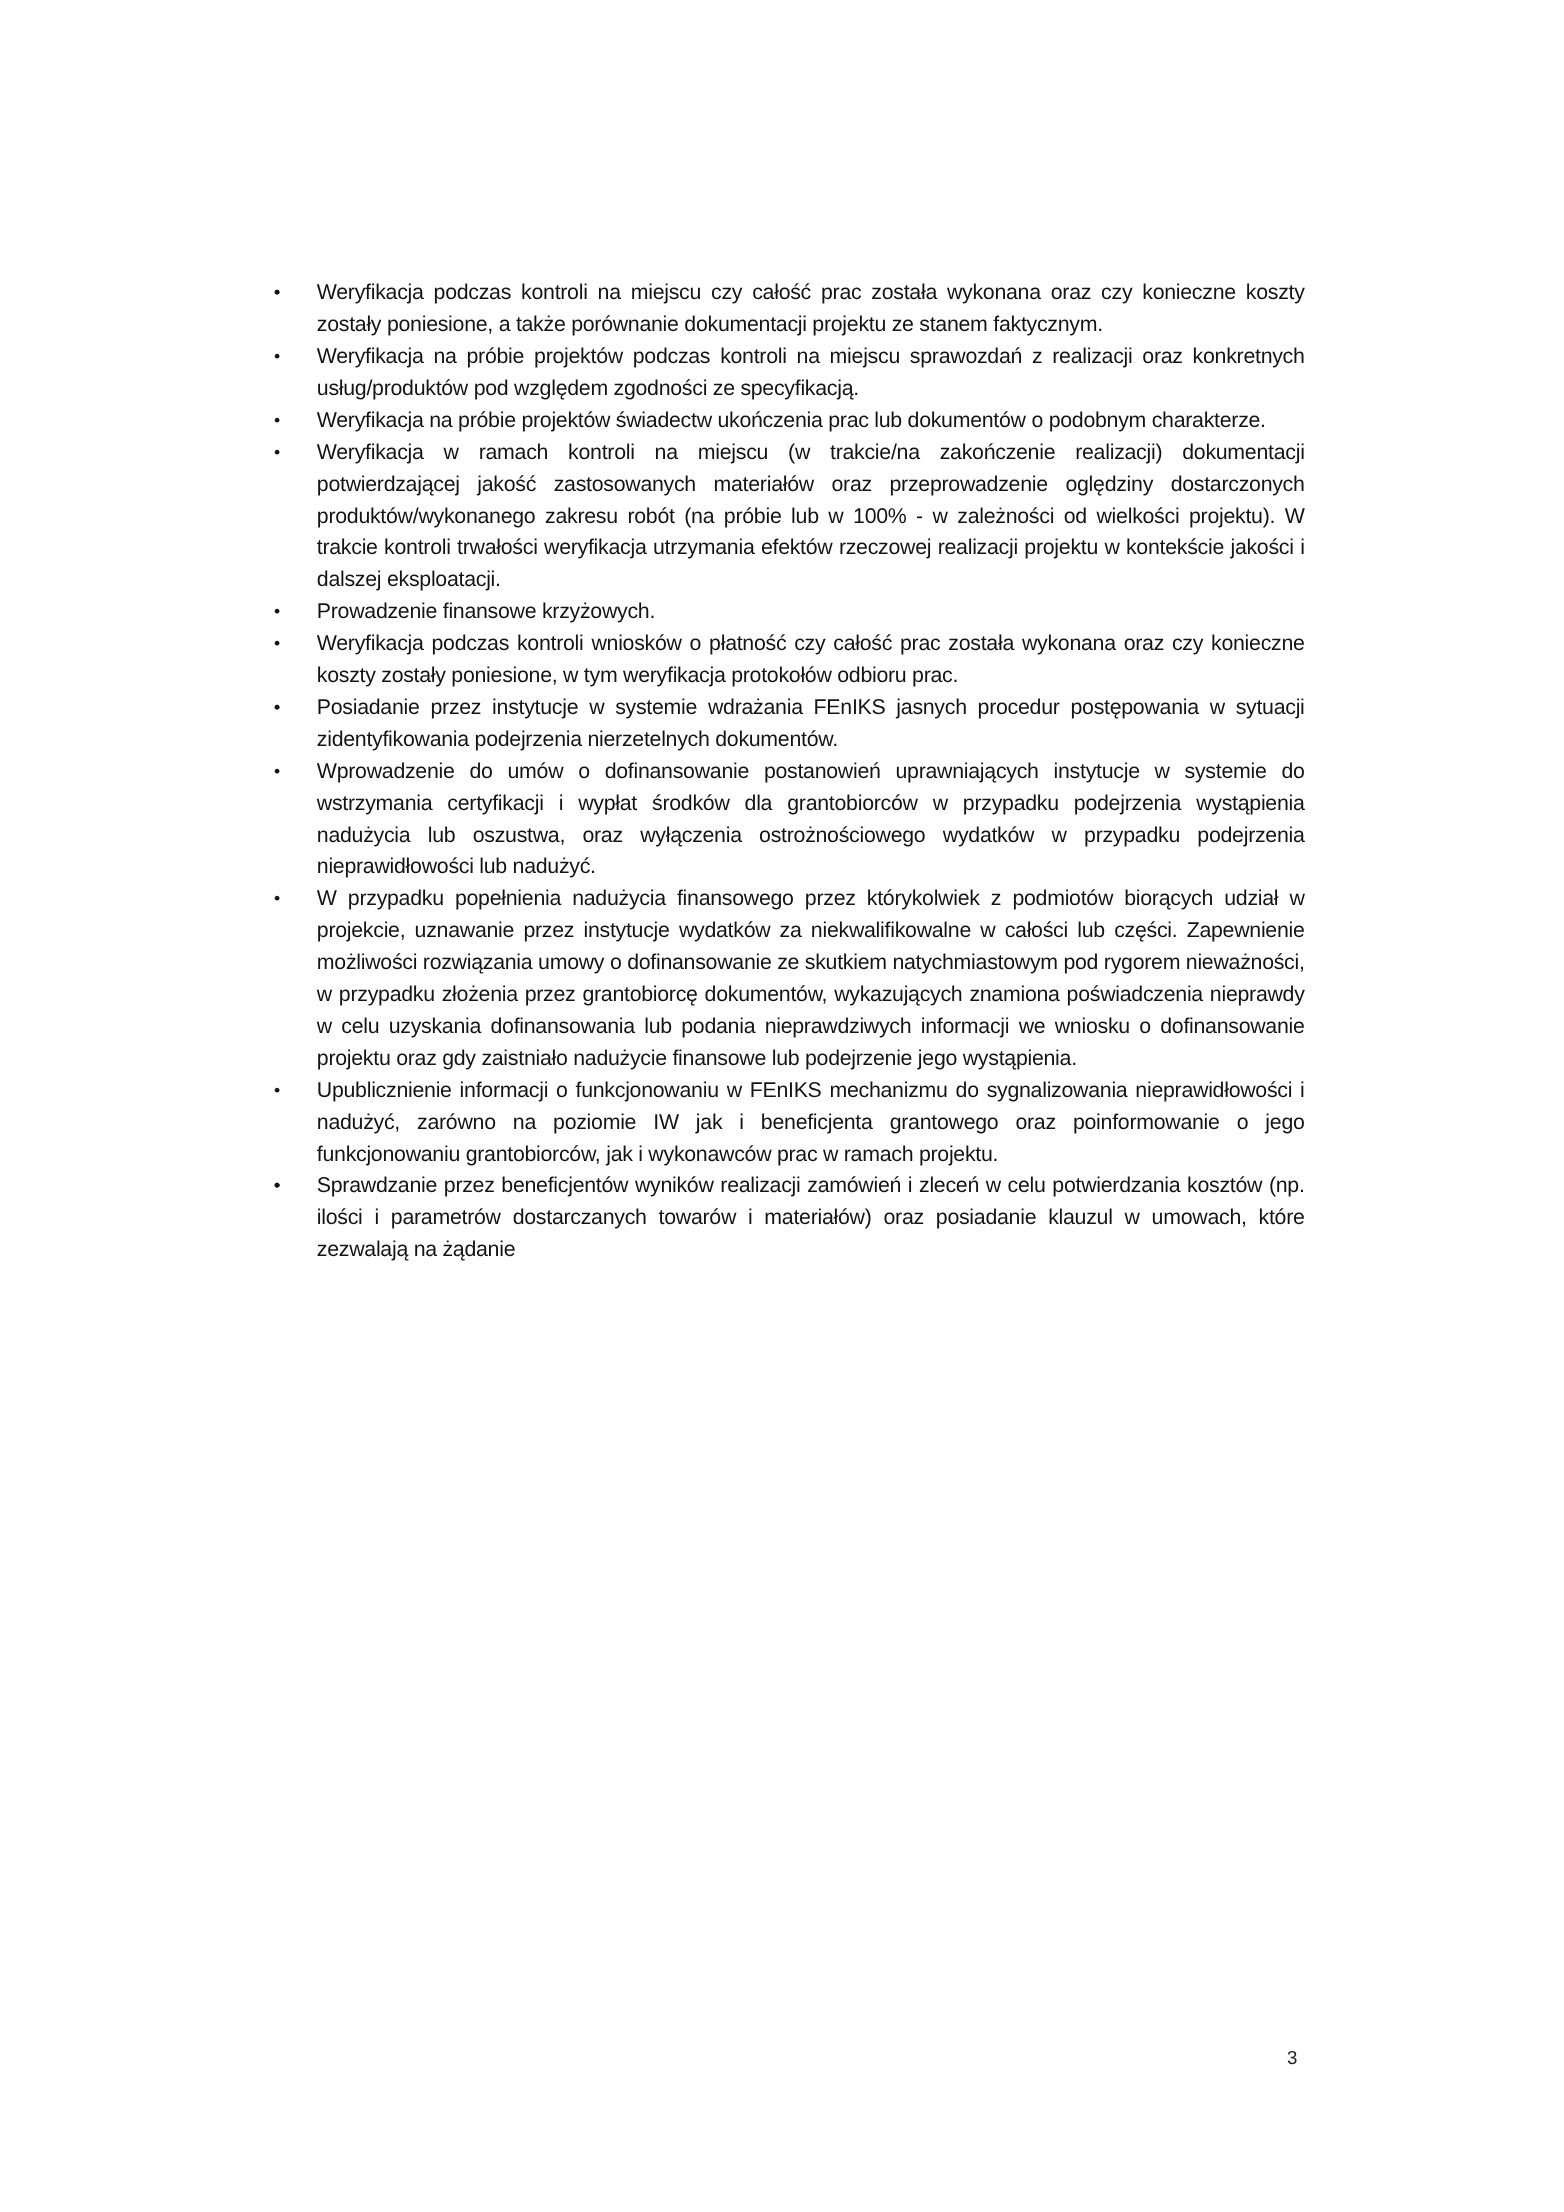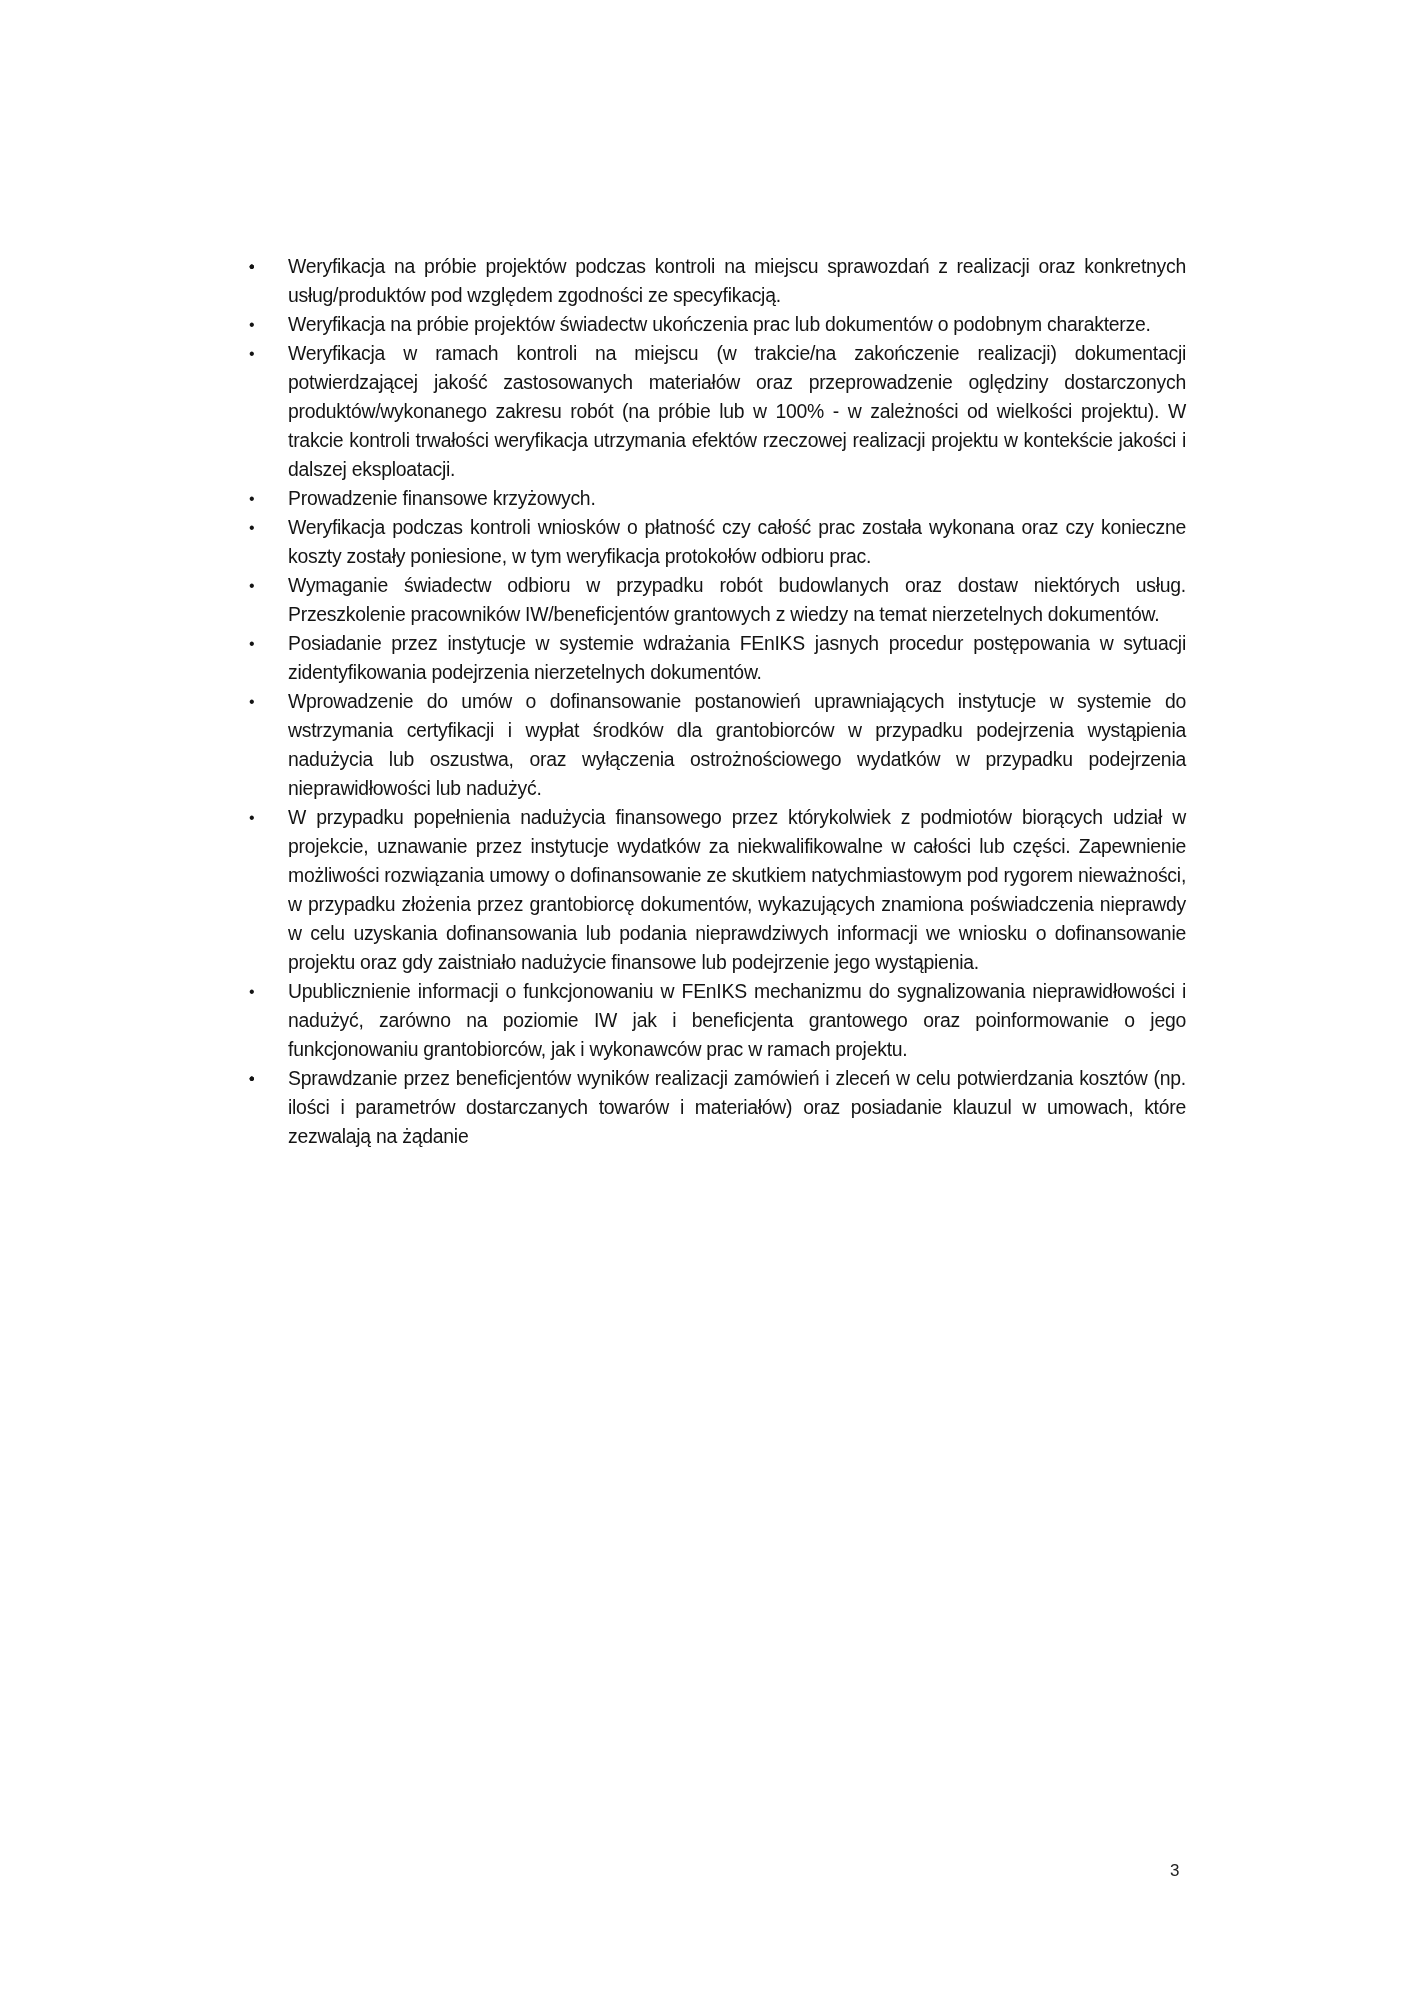--- a/index.html
+++ b/index.html
@@ -22,27 +22,27 @@
   <div class="content">
 
     <ul class="bullets">
       <li>
         <span class="bullet">•</span>
       </li>
     </ul>
 
 
     <ul class="bullets list-b">
-      <li><span class="bullet">•</span></li>
+      <li><span class="bullet">•</span><span>Weryfikacja podczas kontroli na miejscu czy całość prac została wykonana oraz czy konieczne koszty zostały poniesione, a także porównanie dokumentacji projektu ze stanem faktycznym.</span></li>
       <li><span class="bullet">•</span><span>Weryfikacja na próbie projektów podczas kontroli na miejscu sprawozdań z realizacji oraz konkretnych usług/produktów pod względem zgodności ze specyfikacją.</span></li>
       <li><span class="bullet">•</span><span>Weryfikacja na próbie projektów świadectw ukończenia prac lub dokumentów o podobnym charakterze.</span></li>
       <li><span class="bullet">•</span><span>Weryfikacja w ramach kontroli na miejscu (w trakcie/na zakończenie realizacji) dokumentacji potwierdzającej jakość zastosowanych materiałów oraz przeprowadzenie oględziny dostarczonych produktów/wykonanego zakresu robót (na próbie lub w 100% - w zależności od wielkości projektu). W trakcie kontroli trwałości weryfikacja utrzymania efektów rzeczowej realizacji projektu w kontekście jakości i dalszej eksploatacji.</span></li>
       <li><span class="bullet">•</span><span>Prowadzenie finansowe krzyżowych.</span></li>
       <li><span class="bullet">•</span><span>Weryfikacja podczas kontroli wniosków o płatność czy całość prac została wykonana oraz czy konieczne koszty zostały poniesione, w tym weryfikacja protokołów odbioru prac.</span></li>
-      <li><span class="bullet">•</span><span>Wymaganie świadectw odbioru w przypadku robót budowlanych oraz dostaw niektórych usług. Przeszkolenie pracowników IW/beneficjentów grantowych z wiedzy na temat nierzetelnych dokumentów.</span></li>
+      <li><span class="bullet">•</span></li>
       <li><span class="bullet">•</span><span>Posiadanie przez instytucje w systemie wdrażania FEnIKS jasnych procedur postępowania w sytuacji zidentyfikowania podejrzenia nierzetelnych dokumentów.</span></li>
       <li><span class="bullet">•</span><span>Wprowadzenie do umów o dofinansowanie postanowień uprawniających instytucje w systemie do wstrzymania certyfikacji i wypłat środków dla grantobiorców w przypadku podejrzenia wystąpienia nadużycia lub oszustwa, oraz wyłączenia ostrożnościowego wydatków w przypadku podejrzenia nieprawidłowości lub nadużyć.</span></li>
       <li><span class="bullet">•</span><span>W przypadku popełnienia nadużycia finansowego przez którykolwiek z podmiotów biorących udział w projekcie, uznawanie przez instytucje wydatków za niekwalifikowalne w całości lub części. Zapewnienie możliwości rozwiązania umowy o dofinansowanie ze skutkiem natychmiastowym pod rygorem nieważności, w przypadku złożenia przez grantobiorcę dokumentów, wykazujących znamiona poświadczenia nieprawdy w celu uzyskania dofinansowania lub podania nieprawdziwych informacji we wniosku o dofinansowanie projektu oraz gdy zaistniało nadużycie finansowe lub podejrzenie jego wystąpienia.</span></li>
       <li><span class="bullet">•</span><span>Upublicznienie informacji o funkcjonowaniu w FEnIKS mechanizmu do sygnalizowania nieprawidłowości i nadużyć, zarówno na poziomie IW jak i beneficjenta grantowego oraz poinformowanie o jego funkcjonowaniu grantobiorców, jak i wykonawców prac w ramach projektu.</span></li>
       <li><span class="bullet">•</span></li>
       <li><span class="bullet">•</span></li>
       <li><span class="bullet">•</span><span>Sprawdzanie przez beneficjentów wyników realizacji zamówień i zleceń w celu potwierdzania kosztów (np. ilości i parametrów dostarczanych towarów i materiałów) oraz posiadanie klauzul w umowach, które zezwalają na żądanie</span></li>
     </ul>
   </div>
 

